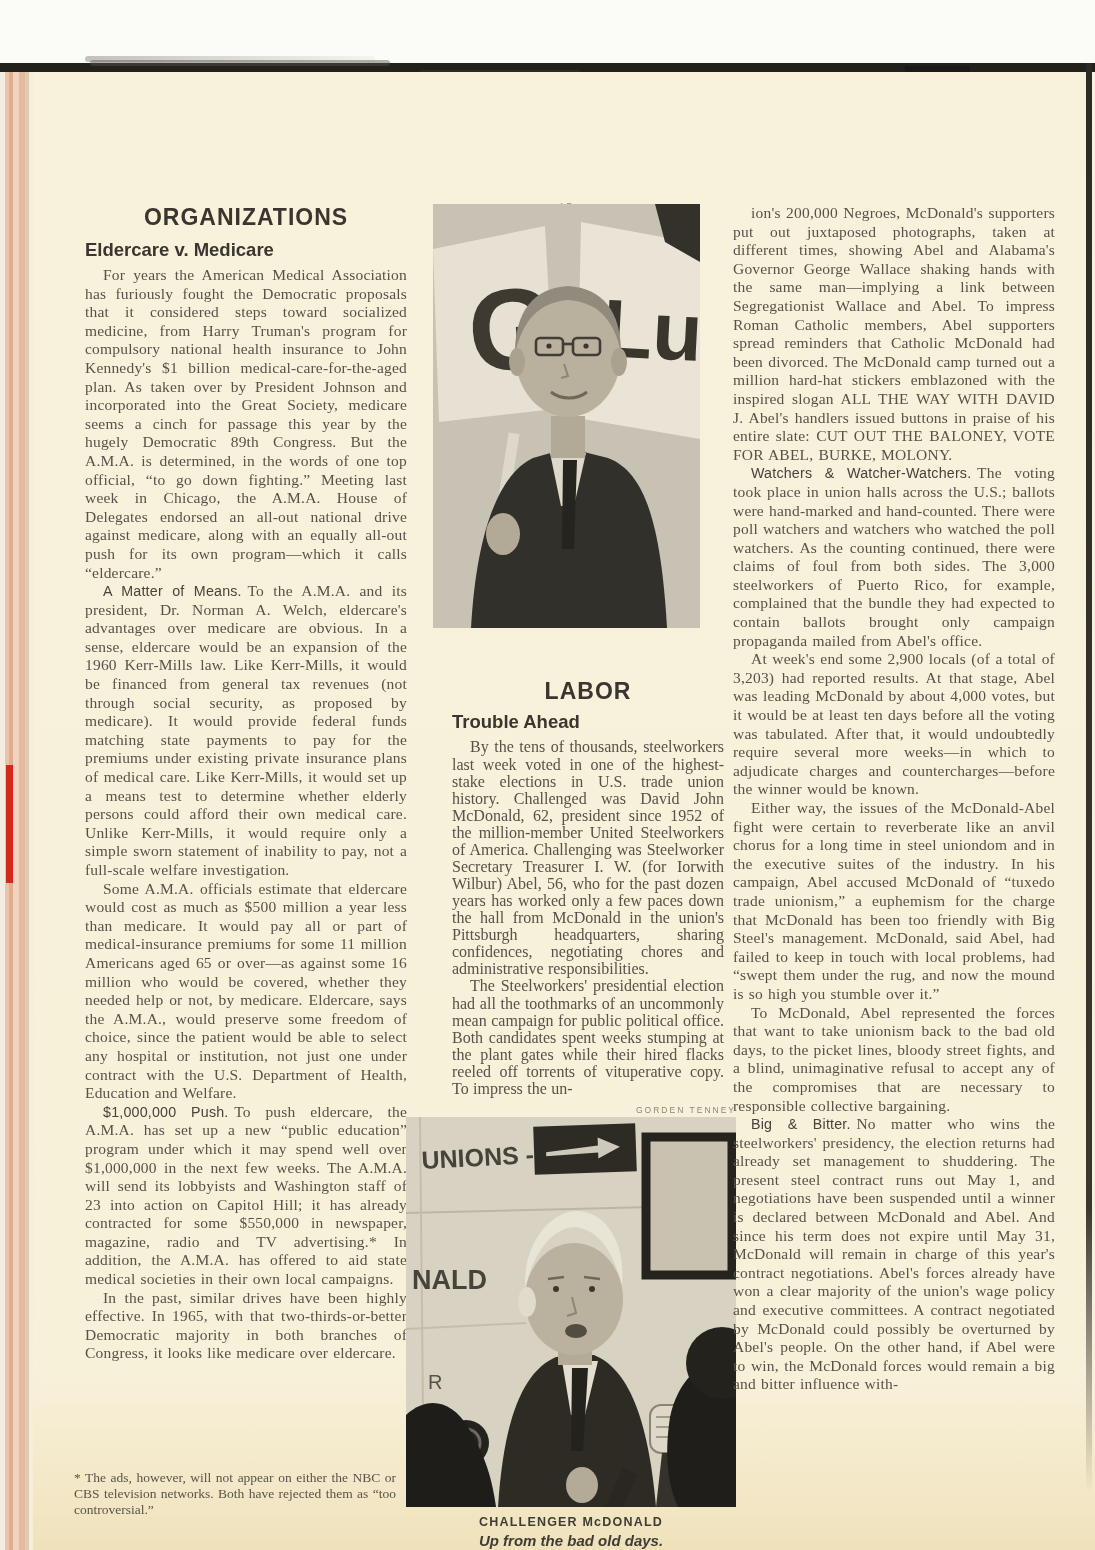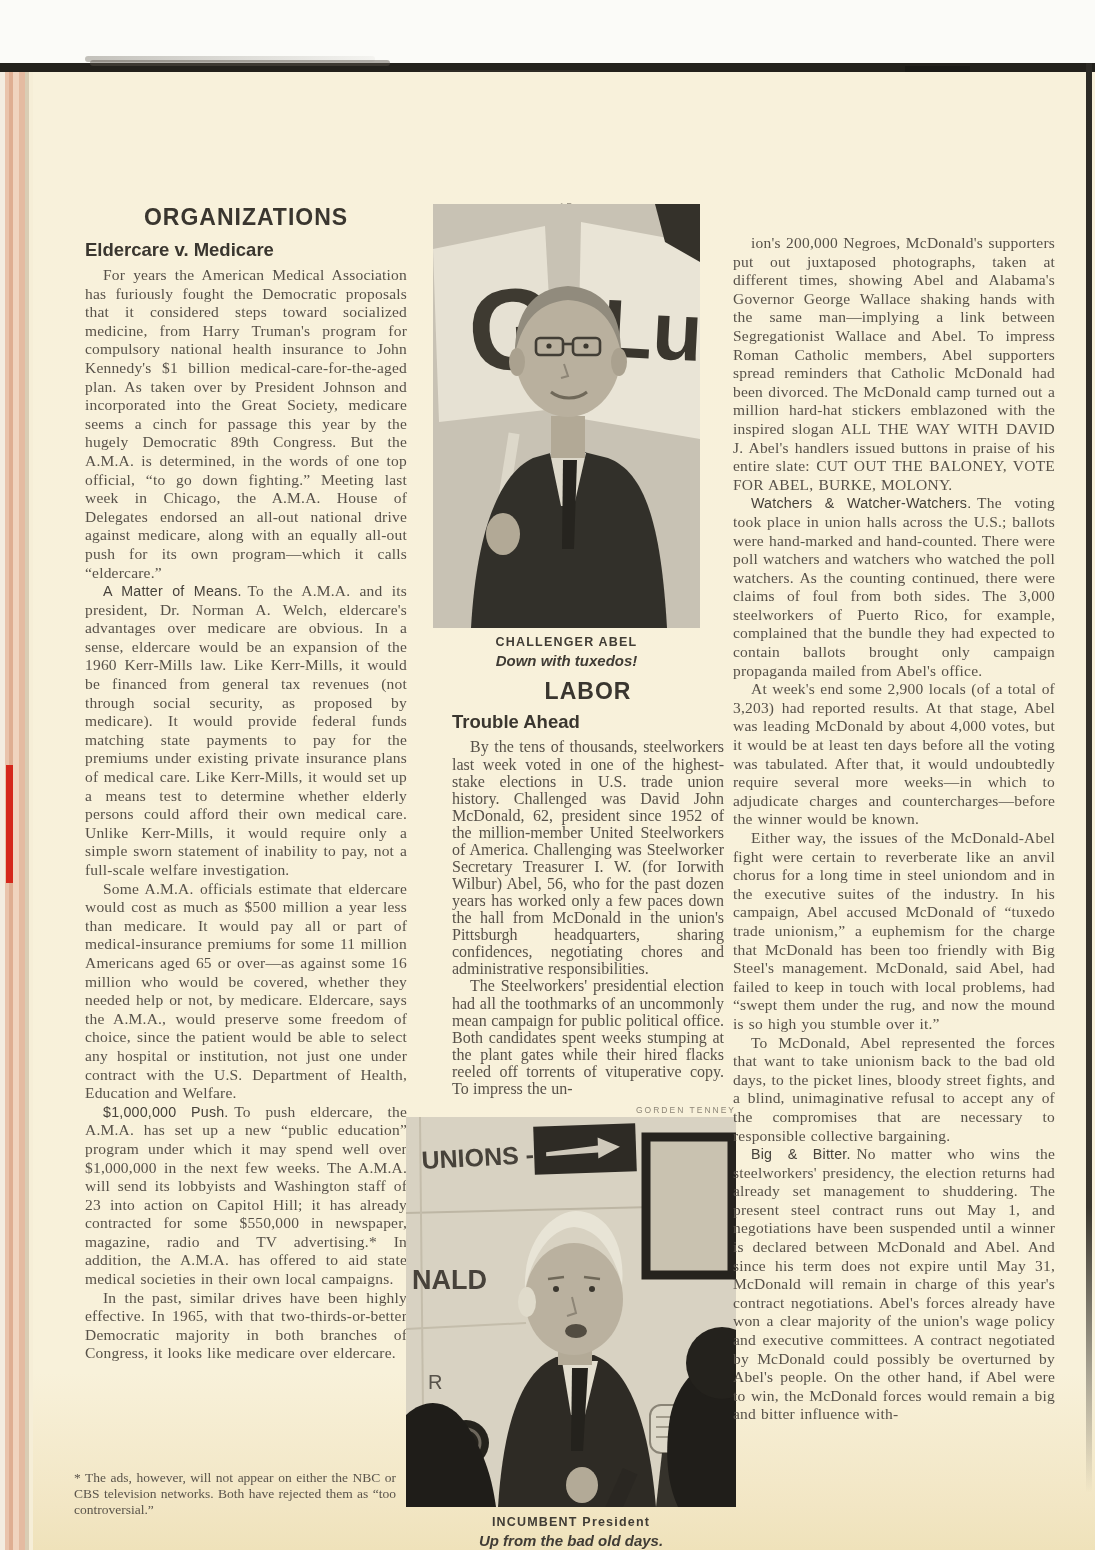--- a/index.html
+++ b/index.html
@@ -31,21 +31,21 @@
   .lead:not(:empty){margin-right:.4em;}
   .footnote{position:absolute;left:74px;top:1398px;width:322px;font-size:13.5px;line-height:16px;
     color:#5a544b;text-align:justify;word-spacing:.6px;}
   .credit{font-family:"Liberation Sans",sans-serif;font-size:8.5px;letter-spacing:2px;color:#8d8678;text-align:right;}
   .cap-title{font-family:"Liberation Sans",sans-serif;font-weight:bold;font-size:12.5px;letter-spacing:1.2px;
     text-align:center;color:#403c35;}
   .cap-sub{font-family:"Liberation Sans",sans-serif;font-style:italic;font-weight:bold;font-size:15px;
     text-align:center;color:#403c35;margin-top:3px;}
   
   .col1{position:absolute;left:85px;top:132px;width:322px;}
-  .col3{position:absolute;left:733px;top:132px;width:322px;margin-top:30px;}
+  .col3{position:absolute;left:733px;top:132px;width:322px;}
   .credit-ap{position:absolute;left:433px;top:129px;width:267px;text-align:center;}
   .photo1{position:absolute;left:433px;top:132px;width:267px;height:424px;}
   .caption1{position:absolute;left:431px;top:563px;width:271px;}
   .labor{position:absolute;left:452px;top:606px;width:272px;}
   .labor .section-head{margin-bottom:6px;}
   .credit2{position:absolute;left:406px;top:1033px;width:330px;}
   .photo2{position:absolute;left:406px;top:1045px;width:330px;height:390px;}
   .caption2{position:absolute;left:404px;top:1443px;width:334px;}
   figure{margin:0;}
   figure svg{display:block;}
@@ -97,24 +97,20 @@
         <rect x="140" y="134" width="27" height="17" rx="4" fill="none" stroke="#413d35" stroke-width="2.6"></rect>
         <line x1="130" y1="140" x2="140" y2="140" stroke="#413d35" stroke-width="2.6"></line>
         <circle cx="116" cy="142" r="2.6" fill="#3c382f"></circle>
         <circle cx="153" cy="142" r="2.6" fill="#3c382f"></circle>
         <path d="M131,160 L135,172 L128,174" fill="none" stroke="#8d8576" stroke-width="2"></path>
         <path d="M118,188 C128,196 144,196 154,188" fill="none" stroke="#6f6859" stroke-width="3"></path>
         <ellipse cx="70" cy="330" rx="17" ry="21" fill="#b2a996"></ellipse>
       </g>
     </svg>
   </figure>
-  <div class="caption1">
-    <div class="cap-title">CHALLENGER ABEL</div>
-    <div class="cap-sub">Down with tuxedos!</div>
-  </div>
 
   <div class="labor">
     <h1 class="section-head">LABOR</h1>
     <h2 class="article-head">Trouble Ahead</h2>
     <div class="bodytext">
       <p><b class="lead"></b><span>By the tens of thousands, steelworkers last week voted in one of the highest-stake elections in U.S. trade union history. Challenged was David John McDonald, 62, president since 1952 of the million-member United Steelworkers of America. Challenging was Steelworker Secretary Treasurer I. W. (for Iorwith Wilbur) Abel, 56, who for the past dozen years has worked only a few paces down the hall from McDonald in the union's Pittsburgh headquarters, sharing confidences, negotiating chores and administrative responsibilities.</span></p>
       <p><b class="lead"></b><span>The Steelworkers' presidential election had all the toothmarks of an uncommonly mean campaign for public political office. Both candidates spent weeks stumping at the plant gates while their hired flacks reeled off torrents of vituperative copy. To impress the un-</span></p>
     </div>
   </div>
 
@@ -162,21 +158,21 @@
         <ellipse cx="58" cy="366" rx="21" ry="19" fill="#b3aa97"></ellipse>
         <rect x="30" y="376" width="52" height="14" fill="#e0dbcb"></rect>
       </g>
       <path d="M0,390 L0,298 C22,278 46,284 62,310 C80,340 86,362 90,390 Z" fill="#1f1d19"></path>
       <path d="M330,390 L330,242 C298,238 272,262 264,300 C258,340 262,368 272,390 Z" fill="#201e1a"></path>
       <circle cx="316" cy="246" r="36" fill="#24221d"></circle>
       <rect x="206" y="352" width="16" height="50" fill="#2a2722" transform="rotate(24 214 377)"></rect>
     </svg>
   </figure>
   <div class="caption2">
-    <div class="cap-title">INCUMBENT President</div>
+    <div class="cap-title">CHALLENGER McDONALD</div>
     <div class="cap-sub">Up from the bad old days.</div>
   </div>
 
   <div class="col3 bodytext">
     <p><b class="lead"></b><span>ion's 200,000 Negroes, McDonald's supporters put out juxtaposed photographs, taken at different times, showing Abel and Alabama's Governor George Wallace shaking hands with the same man—implying a link between Segregationist Wallace and Abel. To impress Roman Catholic members, Abel supporters spread reminders that Catholic McDonald had been divorced. The McDonald camp turned out a million hard-hat stickers emblazoned with the inspired slogan ALL THE WAY WITH DAVID J. Abel's handlers issued buttons in praise of his entire slate: CUT OUT THE BALONEY, VOTE FOR ABEL, BURKE, MOLONY.</span></p>
     <p><b class="lead">Watchers &amp; Watcher-Watchers.</b><span>The voting took place in union halls across the U.S.; ballots were hand-marked and hand-counted. There were poll watchers and watchers who watched the poll watchers. As the counting continued, there were claims of foul from both sides. The 3,000 steelworkers of Puerto Rico, for example, complained that the bundle they had expected to contain ballots brought only campaign propaganda mailed from Abel's office.</span></p>
     <p><b class="lead"></b><span>At week's end some 2,900 locals (of a total of 3,203) had reported results. At that stage, Abel was leading McDonald by about 4,000 votes, but it would be at least ten days before all the voting was tabulated. After that, it would undoubtedly require several more weeks—in which to adjudicate charges and countercharges—before the winner would be known.</span></p>
     <p><b class="lead"></b><span>Either way, the issues of the McDonald-Abel fight were certain to reverberate like an anvil chorus for a long time in steel uniondom and in the executive suites of the industry. In his campaign, Abel accused McDonald of “tuxedo trade unionism,” a euphemism for the charge that McDonald has been too friendly with Big Steel's management. McDonald, said Abel, had failed to keep in touch with local problems, had “swept them under the rug, and now the mound is so high you stumble over it.”</span></p>
     <p><b class="lead"></b><span>To McDonald, Abel represented the forces that want to take unionism back to the bad old days, to the picket lines, bloody street fights, and a blind, unimaginative refusal to accept any of the compromises that are necessary to responsible collective bargaining.</span></p>
     <p><b class="lead">Big &amp; Bitter.</b><span>No matter who wins the steelworkers' presidency, the election returns had already set management to shuddering. The present steel contract runs out May 1, and negotiations have been suspended until a winner is declared between McDonald and Abel. And since his term does not expire until May 31, McDonald will remain in charge of this year's contract negotiations. Abel's forces already have won a clear majority of the union's wage policy and executive committees. A contract negotiated by McDonald could possibly be overturned by Abel's people. On the other hand, if Abel were to win, the McDonald forces would remain a big and bitter influence with-</span></p>

